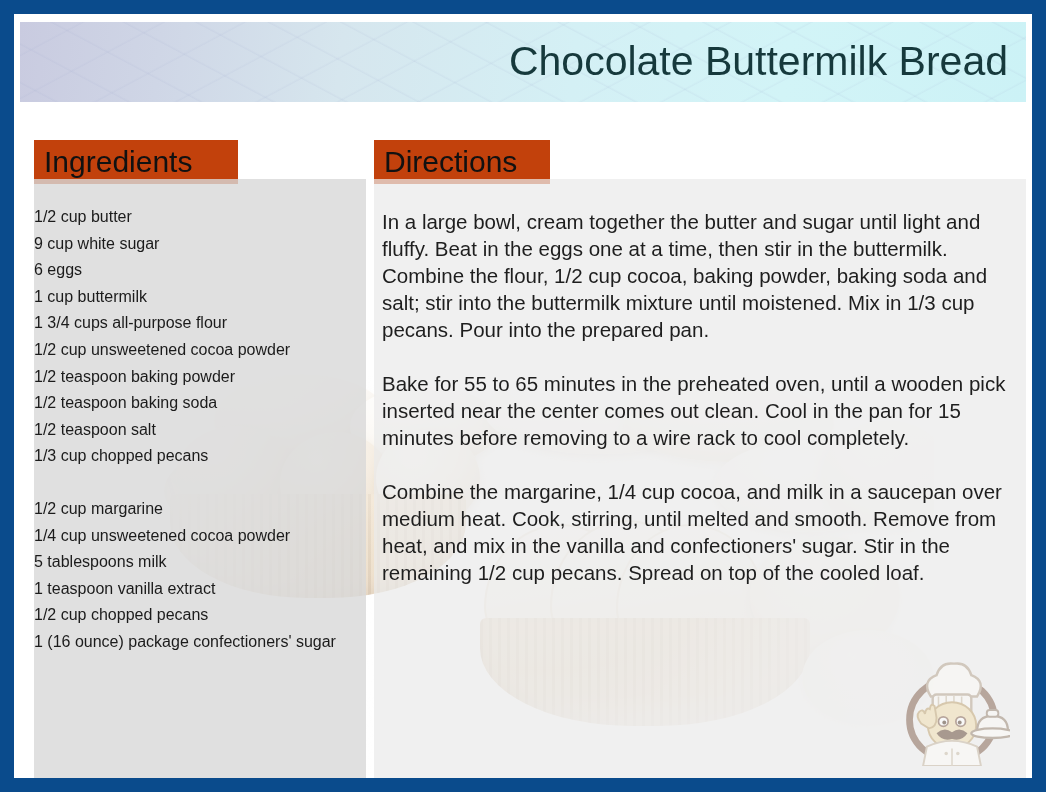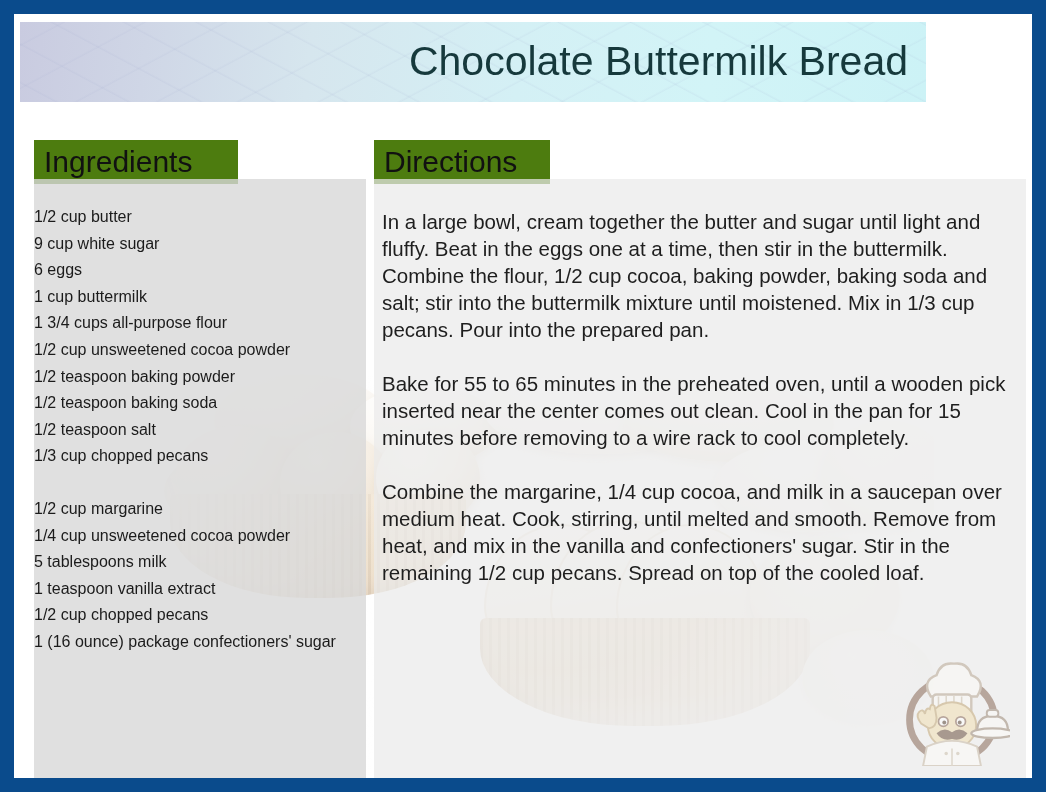--- a/index.html
+++ b/index.html
@@ -19,21 +19,21 @@
     background: #ffffff;
     border: 14px solid #0a4b8c;
     overflow: hidden;
   }
 
   
   #banner {
     position: absolute;
     left: 6px;
     top: 8px;
-    width: 906px;
+    width: 1006px;
     height: 80px;
     background:
       repeating-linear-gradient(
         28deg,
         rgba(255,255,255,0.00) 0px,
         rgba(255,255,255,0.00) 16px,
         rgba(150,160,200,0.10) 17px,
         rgba(255,255,255,0.00) 19px,
         rgba(255,255,255,0.00) 34px
       ),
@@ -111,21 +111,21 @@
     position: absolute;
     inset: 0;
     background:
       radial-gradient(ellipse 64% 70% at 50% 48%, rgba(255,255,255,0) 34%, rgba(255,255,255,0.62) 72%, rgba(255,255,255,0.97) 100%),
       linear-gradient(180deg, rgba(255,255,255,0.55) 0%, rgba(255,255,255,0.05) 18%, rgba(255,255,255,0.05) 78%, rgba(255,255,255,0.8) 100%);
   }
 
   
   .tab {
     position: absolute;
-    background: #4d7c0f;
+    background: #c2410c;
     color: #111111;
     font-size: 30px;
     line-height: 44px;
     padding: 0 14px 0 10px;
     white-space: nowrap;
   }
   .panel {
     position: absolute;
     box-sizing: border-box;
   }

